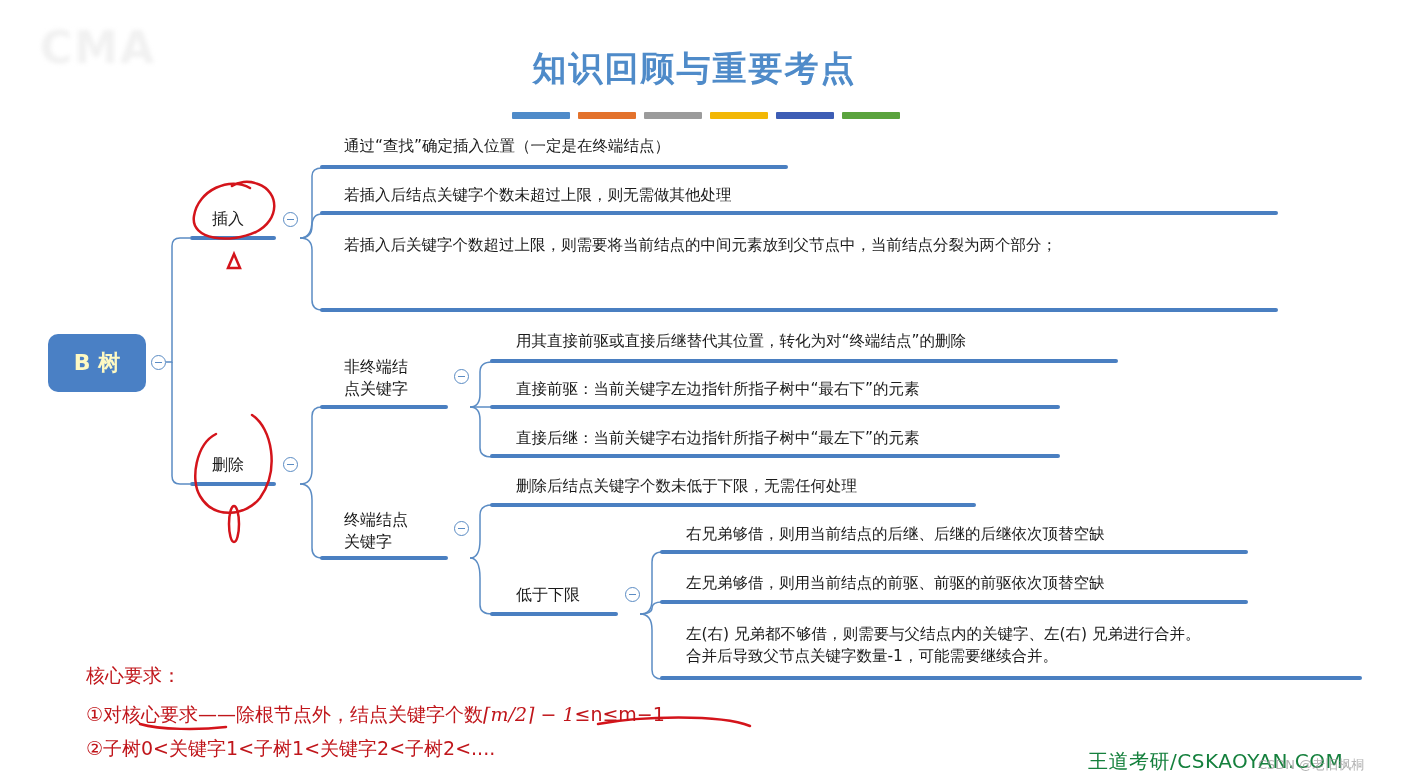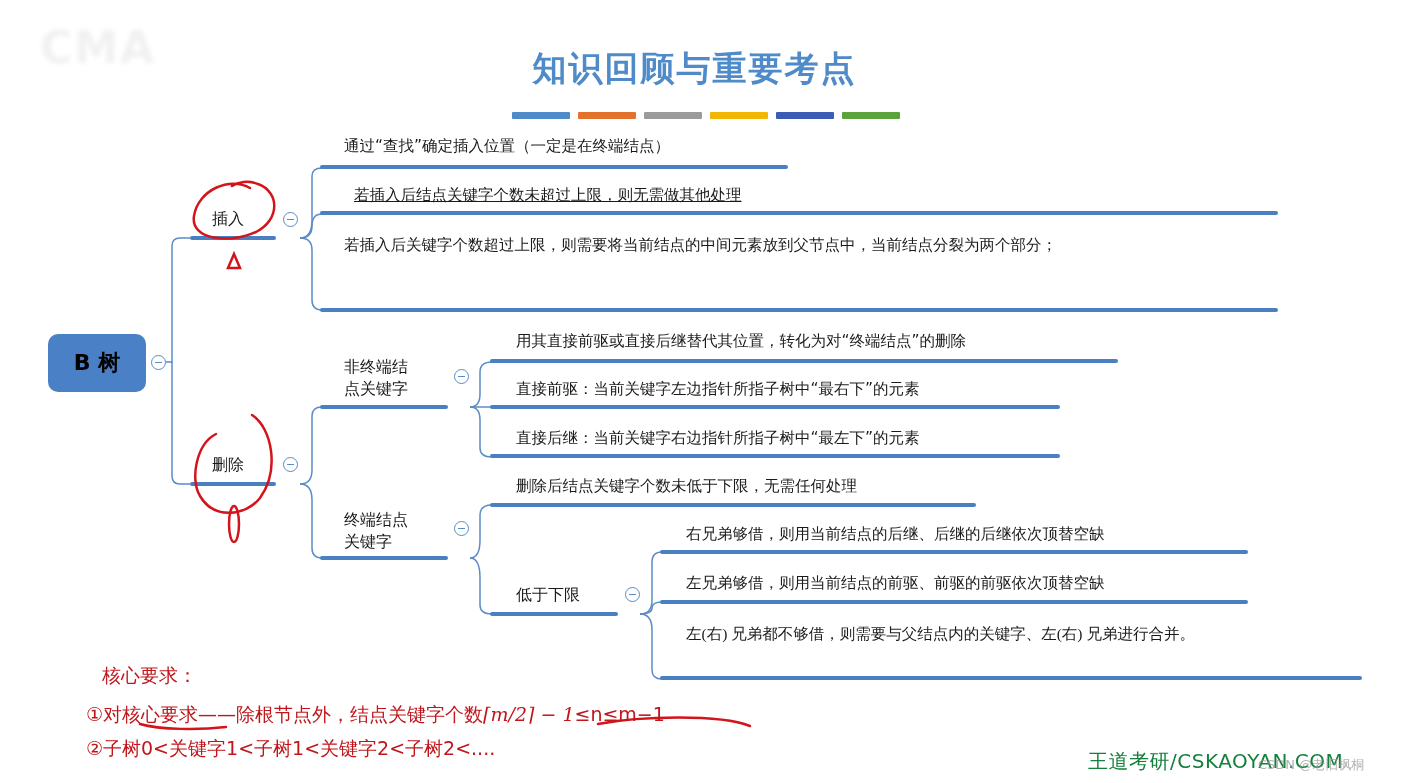--- a/index.html
+++ b/index.html
@@ -18,21 +18,21 @@
     position:absolute; left:0; width:1389px; top:46px; text-align:center;
     font-size:34px; font-weight:bold; color:#4f8bc9; letter-spacing:2px;
   }
   .title-bars { position:absolute; top:112px; left:512px; height:7px; display:flex; gap:8px; }
   .title-bars span { display:block; width:58px; height:7px; border-radius:1px; }
 
   svg.lines { position:absolute; left:0; top:0; }
 
   .root {
     position:absolute; left:48px; top:334px; width:98px; height:58px;
-    background:#4a80c5; border-radius:10px; color:#000000;
+    background:#4a80c5; border-radius:10px; color:#fef9c3;
     font-size:22px; font-weight:bold; display:flex; align-items:center; justify-content:center;
   }
   .collapse {
     position:absolute; width:15px; height:15px; border:1.5px solid #5b8cc4;
     border-radius:50%; background:#fff; box-sizing:border-box;
     display:flex; align-items:center; justify-content:center;
   }
   .collapse::after { content:""; width:7px; height:1.5px; background:#5b8cc4; }
 
   .node-text { position:absolute; font-size:15.5px; line-height:22px; white-space:nowrap; color:#1a1a1a; }
@@ -123,21 +123,21 @@
   <span>B 树</span>
 </div>
 <div class="collapse" style="left:151px; top:355px;"></div>
 
 <div class="branch-text" style="left:212px; top:208px;">
   <span>插入</span>
 </div>
 <div class="collapse" style="left:283px; top:212px;"></div>
 
 <div class="node-text" style="left:344px; top:135px;">通过“查找”确定插入位置（一定是在终端结点）</div>
-<div class="node-text" style="left:354px; top:184px;text-decoration:underline;">若插入后结点关键字个数未超过上限，则无需做其他处理</div>
+<div class="node-text" style="left:344px; top:184px;">若插入后结点关键字个数未超过上限，则无需做其他处理</div>
 <div style="position:absolute; left:344px; top:234px;">
   <div class="node-text" style="position:relative;">若插入后关键字个数超过上限，则需要将当前结点的中间元素放到父节点中，当前结点分裂为两个部分；</div>
 </div>
 
 <div class="branch-text" style="left:212px; top:454px;">
   <span>删除</span>
 </div>
 <div class="collapse" style="left:283px; top:457px;"></div>
 
 <div class="branch-text" style="left:344px; top:356px;">
@@ -159,23 +159,24 @@
 <div class="node-text" style="left:516px; top:475px;">删除后结点关键字个数未低于下限，无需任何处理</div>
 
 <div class="branch-text" style="left:516px; top:584px;">
   <span>低于下限</span>
 </div>
 <div class="collapse" style="left:625px; top:587px;"></div>
 
 <div class="node-text" style="left:686px; top:523px;">右兄弟够借，则用当前结点的后继、后继的后继依次顶替空缺</div>
 <div class="node-text" style="left:686px; top:572px;">左兄弟够借，则用当前结点的前驱、前驱的前驱依次顶替空缺</div>
 <div style="position:absolute; left:686px; top:623px;">
-  <div class="node-text" style="position:relative;font-family:Liberation Serif, serif;">左(右) 兄弟都不够借，则需要与父结点内的关键字、左(右) 兄弟进行合并。</div>
+  <div class="node-text" style="position:relative;">左(右) 兄弟都不够借，则需要与父结点内的关键字、左(右) 兄弟进行合并。</div>
+  <div class="node-text" style="position:relative;">合并后导致父节点关键字数量-1，可能需要继续合并。</div>
 </div>
 
-<div class="note" style="left:86px; top:660px;margin-left:16px;">核心要求：</div>
+<div class="note" style="left:86px; top:660px;">核心要求：</div>
 <div class="note" style="left:86px; top:699px;">
   <span>①对</span><span>核心要求</span><span>——除根节点外，结点关键字个数</span><span class="formula">⌈m/2⌉ − 1</span><span>≤n≤m−1</span>
 </div>
 <div class="note" style="left:86px; top:733px;">②子树0&lt;关键字1&lt;子树1&lt;关键字2&lt;子树2&lt;....</div>
 
 <div class="footer">王道考研/CSKAOYAN.COM</div>
 <div class="csdn">CSDN @老旧枫桐</div>
 
 </body></html>

